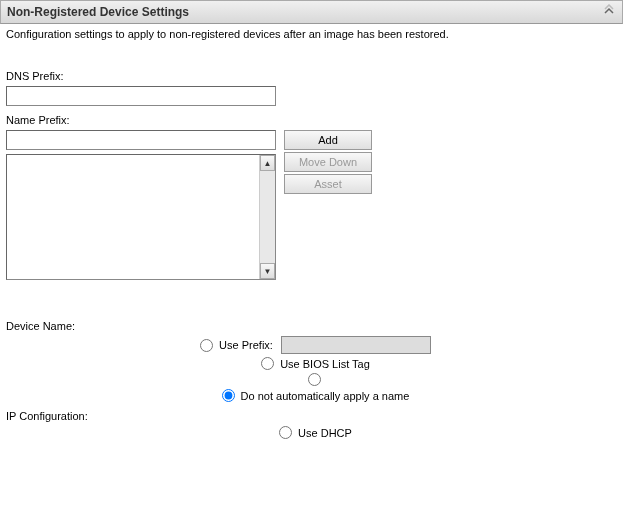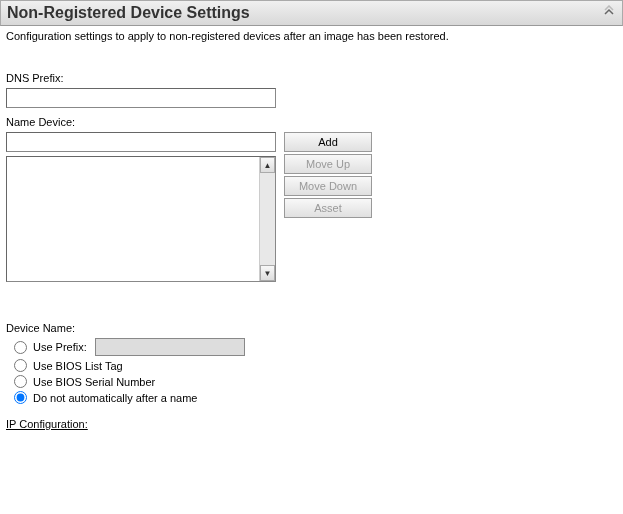--- a/index.html
+++ b/index.html
@@ -18,21 +18,21 @@
       background: linear-gradient(to bottom, #f0f0f0, #d8d8d8);
       border: 1px solid #aaa;
       border-bottom: 1px solid #999;
       padding: 3px 6px;
       display: flex;
       justify-content: space-between;
       align-items: center;
     }
     .panel-title {
       font-weight: bold;
-      font-size: 16px;
+      font-size: 12px;
       color: #333;
     }
     .collapse-icon {
       color: #666;
       font-size: 12px;
       cursor: pointer;
       line-height: 1;
     }
     .panel-body {
       padding: 4px 6px 10px 6px;
@@ -124,37 +124,37 @@
       color: #999;
     }
     .device-name-section {
       margin-top: 40px;
     }
     .radio-row {
       display: flex;
       align-items: center;
       margin: 3px 0 3px 8px;
       gap: 4px;
+      justify-content: center;
     }
     .radio-row input[type="radio"] {
       margin-right: 2px;
     }
     .prefix-input {
       width: 150px;
       height: 18px;
       border: 1px solid #888;
       background: #ddd;
       margin-left: 4px;
     }
     .radio-row label {
       cursor: pointer;
     }
     .ip-section {
-      margin-top: 14px;
-      text-decoration: underline;
+      margin-top: 8px;
     }
   </style>
 </head>
 <body>
 
 <div class="panel-header">
   <span class="panel-title">Non-Registered Device Settings</span>
   <span class="collapse-icon">
     <svg width="14" height="14" viewBox="0 0 14 14">
       <path d="M3 9 L7 5 L11 9" fill="none" stroke="#666" stroke-width="1.5"></path>
@@ -162,57 +162,59 @@
     </svg>
   </span>
 </div>
 
 <div class="panel-body">
   <div class="description">Configuration settings to apply to non-registered devices after an image has been restored.</div>
 
   <div class="field-label">DNS Prefix:</div>
   <input type="text" class="text-input dns-input" value="" style="">
 
-  <div class="field-label">Name Device:</div>
+  <div class="field-label">Name Prefix:</div>
   <div class="name-servers-row">
     <div class="ns-left">
       <input type="text" class="text-input ns-input" value="" style="">
       <div class="listbox-wrap">
         <div class="listbox-inner"></div>
         <div class="scrollbar">
           <div class="scroll-btn">▲</div>
           <div class="scroll-btn">▼</div>
         </div>
       </div>
     </div>
     <div class="buttons-col">
       <button class="btn">Add</button>
-      <button class="btn btn-disabled">Move Up</button>
       <button class="btn btn-disabled">Move Down</button>
       <button class="btn btn-disabled">Asset</button>
     </div>
   </div>
 
   <div class="device-name-section">
     <div class="field-label">Device Name:</div>
     <div class="radio-row">
       <input type="radio" name="devname" style="">
       <label>Use Prefix:</label>
       <input type="text" class="prefix-input" disabled="" value="" style="">
     </div>
     <div class="radio-row">
       <input type="radio" name="devname" style="">
       <label>Use BIOS List Tag</label>
     </div>
     <div class="radio-row">
       <input type="radio" name="devname" style="">
-      <label>Use BIOS Serial Number</label>
     </div>
     <div class="radio-row">
       <input type="radio" name="devname" checked="" style="">
-      <label>Do not automatically after a name</label>
+      <label>Do not automatically apply a name</label>
     </div>
   </div>
 
   <div class="ip-section">
     <div class="field-label">IP Configuration:</div>
+    <div class="radio-row">
+      <input type="radio" name="ipcfg" style="">
+      <label>Use DHCP</label>
+    </div>
   </div>
 </div>
 
 </body></html>

